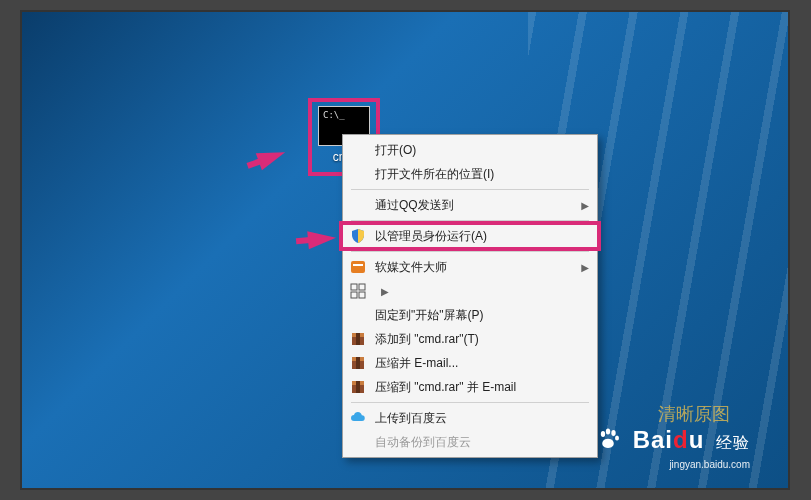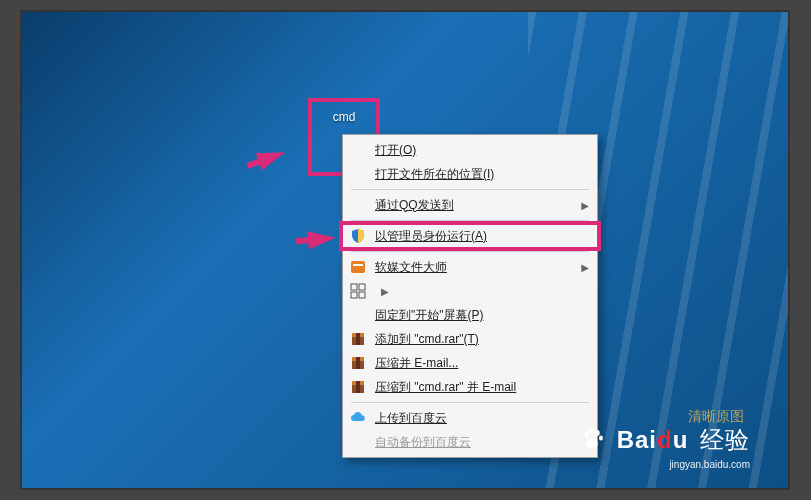--- a/index.html
+++ b/index.html
@@ -100,21 +100,21 @@
 .menu-item.disabled { color: #999; }
 .menu-item .mi-icon {
   width: 18px; height: 18px;
   margin-right: 8px;
   display: inline-flex;
   align-items: center;
   justify-content: center;
   font-size: 11px;
   flex-shrink: 0;
 }
-.menu-item .mi-label { flex: 1; white-space: nowrap; text-decoration: underline; }
+.menu-item .mi-label { flex: 1; white-space: nowrap; }
 .menu-item .mi-arrow {
   color: #666;
   font-size: 10px;
   margin-left: 6px;
 }
 .menu-sep {
   height: 1px;
   background: #d0d0d0;
   margin: 3px 8px;
 }
@@ -135,38 +135,41 @@
   color: #fff;
   text-align: right;
 }
 .watermark .paw {
   display: inline-block;
   vertical-align: middle;
   margin-right: 4px;
 }
 .watermark .brand { font-size: 24px; font-weight: bold; letter-spacing: 1px; }
 .watermark .brand .red { color: #e23; }
-.watermark .brand .cn { font-size: 24px; font-weight: normal; margin-left: 4px; }
+.watermark .brand .cn { font-size: 16px; font-weight: normal; margin-left: 4px; }
 .watermark .url { font-size: 10px; opacity: .9; margin-top: 2px; }
 
 .corner-note {
   position: absolute;
-  right: 44px; bottom: 62px;
+  right: 58px; bottom: 62px;
   color: #f5c64a;
-  font-size: 14px;
+  font-size: 18px;
   opacity: .7;
 }
 </style>
 </head>
 <body>
 
 <div class="outer-frame">
   <div class="light-rays"></div>
 
   <div class="desktop-icon-wrap">
+    <div class="icon-thumb">
+      <span>C:\_</span>
+    </div>
     <div class="icon-label">cmd</div>
   </div>
 
   <div class="arrow arrow1"></div>
   <div class="arrow arrow2"></div>
 
   <div class="context-menu">
 
     <div class="menu-item">
       <span class="mi-icon"></span>

